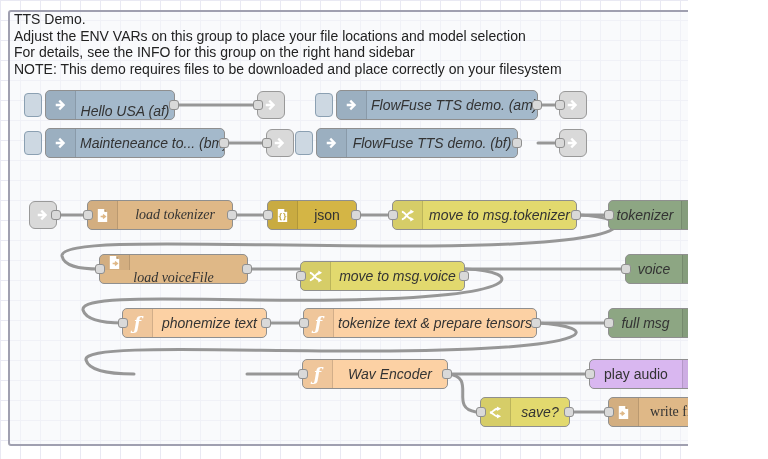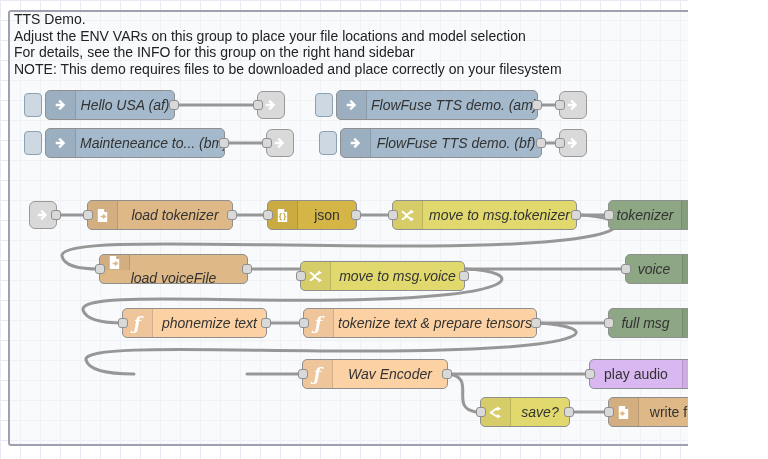--- a/index.html
+++ b/index.html
@@ -36,21 +36,21 @@
     display:flex;align-items:center;justify-content:center;
     background:rgba(0,0,0,0.05);
     border-right:1px solid rgba(0,0,0,0.12);
     border-radius:4px 0 0 4px;
   }
   .nicon.right{
     border-right:none;border-left:1px solid rgba(0,0,0,0.12);
     border-radius:0 4px 4px 0;
   }
   .c-inject{background:#a4b9cb;}
-  .c-file{background:#dfb887;}
+  .c-file{background:#dfb887;font-family:Liberation Serif, serif;}
   .c-json{background:#d4b545;}
   .c-change{background:#e2d96e;}
   .c-debug{background:#8da683;}
   .c-func{background:#fcd1a4;}
   .c-onnx{background:#f39c12;}
   .c-audio{background:#d9b7f0;}
   .node-link{
     position:absolute;width:28px;height:28px;box-sizing:border-box;z-index:3;
     background:#d9d9d9;border:1px solid #999;border-radius:6px;
     display:flex;align-items:center;justify-content:center;
@@ -102,21 +102,21 @@
     <path d="M248,269 H301"></path>
     <path d="M267,323 H304"></path>
     <path d="M537,323 H604"></path>
     <path d="M537,323 C600,326 610,349 390,351 C240,352 82,343 86,360 C89,371 112,374 134,374"></path>
     <path d="M247,374 H303"></path>
     <path d="M448,374 H585"></path>
     <path d="M448,374 C478,377 448,408 476,412"></path>
     <path d="M570,412 H604"></path>
   </svg>
 
-  <div class="node c-inject" style="left:45px;top:90px;width:130px;">
+  <div class="node c-inject" style="left:45px;top:90px;width:130px;align-items:flex-end;">
     <div class="inj-btn"></div>
     <div class="nicon">
       <svg width="14" height="14" viewBox="0 0 16 16">
           <path d="M2 8h7M6 3l5 5-5 5" stroke="#fff" stroke-width="2.6" fill="none"></path>
         </svg>
     </div>
     <span class="label it">Hello USA (af)</span>
     <div class="port out"></div>
   </div>
   <div class="node-link" style="left:257px;top:91px;">
@@ -153,21 +153,21 @@
     <span class="label it">Mainteneance to... (bm)</span>
     <div class="port out"></div>
   </div>
   <div class="node-link" style="left:266px;top:129px;">
     <svg width="14" height="14" viewBox="0 0 16 16">
         <path d="M2 8h7M6 3l5 5-5 5" stroke="#fff" stroke-width="2.6" fill="none"></path>
       </svg>
     <div class="port in"></div>
   </div>
 
-  <div class="node c-inject" style="left:340px;top:128px;width:202px;">
+  <div class="node c-inject" style="left:316px;top:128px;width:202px;">
     <div class="inj-btn"></div>
     <div class="nicon">
       <svg width="14" height="14" viewBox="0 0 16 16">
           <path d="M2 8h7M6 3l5 5-5 5" stroke="#fff" stroke-width="2.6" fill="none"></path>
         </svg>
     </div>
     <span class="label it">FlowFuse TTS demo. (bf)</span>
     <div class="port out"></div>
   </div>
   <div class="node-link" style="left:559px;top:129px;">

